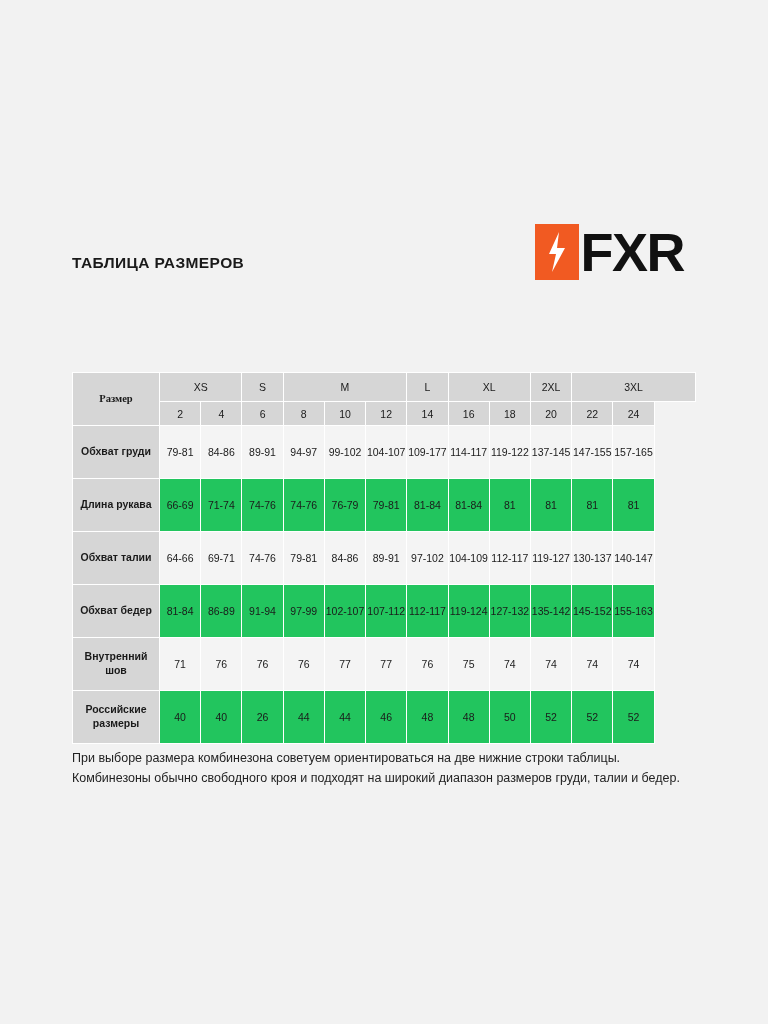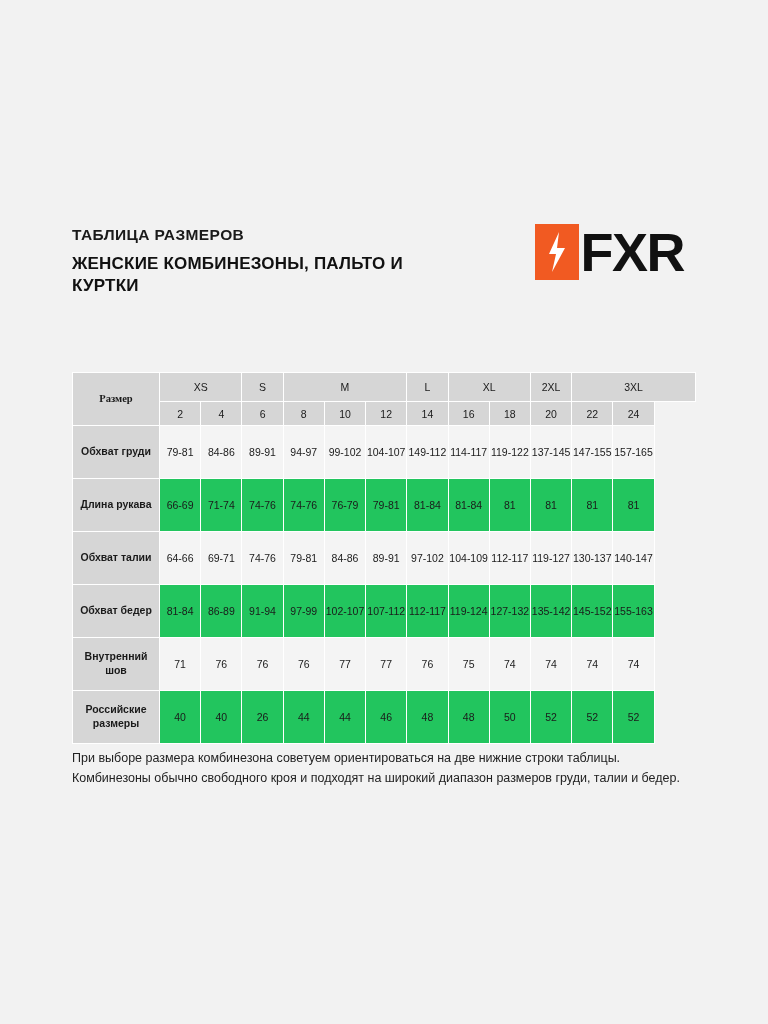--- a/index.html
+++ b/index.html
@@ -31,20 +31,21 @@
   }
   .titles {
     padding-top: 4px;
   }
   .title-small {
     font-size: 15.5px;
     font-weight: 700;
     letter-spacing: 0.4px;
     color: #1a1a1a;
     margin-bottom: 9px;
+    margin-top: 28px;
   }
   .title-main {
     font-size: 17px;
     font-weight: 700;
     letter-spacing: 0.2px;
     line-height: 1.32;
     color: #111;
     max-width: 380px;
   }
   .logo {
@@ -136,21 +137,20 @@
   }
 </style>
 </head>
 <body>
 
 <div class="page">
 
   <div class="header">
     <div class="titles">
       <div class="title-small">ТАБЛИЦА РАЗМЕРОВ</div>
-      <div class="title-main">ЖЕНСКИЕ КОМБИНЕЗОНЫ, ПАЛЬТО И КУРТКИ</div>
     </div>
     <div class="logo">
       <div class="logo-mark">
         <svg width="44" height="56" viewBox="0 0 44 56" xmlns="http://www.w3.org/2000/svg">
           <path d="M24 8 L14 30 L21 30 L17 48 L30 24 L22 24 Z" fill="#ffffff"></path>
         </svg>
       </div>
       <div class="logo-text">FXR</div>
     </div>
   </div>
@@ -183,21 +183,21 @@
       </tr>
 
       <tr class="data-row row-light">
         <td class="rowlabel">Обхват груди</td>
         <td class="cell">79-81</td>
         <td class="cell">84-86</td>
         <td class="cell">89-91</td>
         <td class="cell">94-97</td>
         <td class="cell">99-102</td>
         <td class="cell">104-107</td>
-        <td class="cell">149-112</td>
+        <td class="cell">109-177</td>
         <td class="cell">114-117</td>
         <td class="cell">119-122</td>
         <td class="cell">137-145</td>
         <td class="cell">147-155</td>
         <td class="cell">157-165</td>
       </tr>
 
       <tr class="data-row row-dark">
         <td class="rowlabel">Длина рукава</td>
         <td class="cell">66-69</td>

